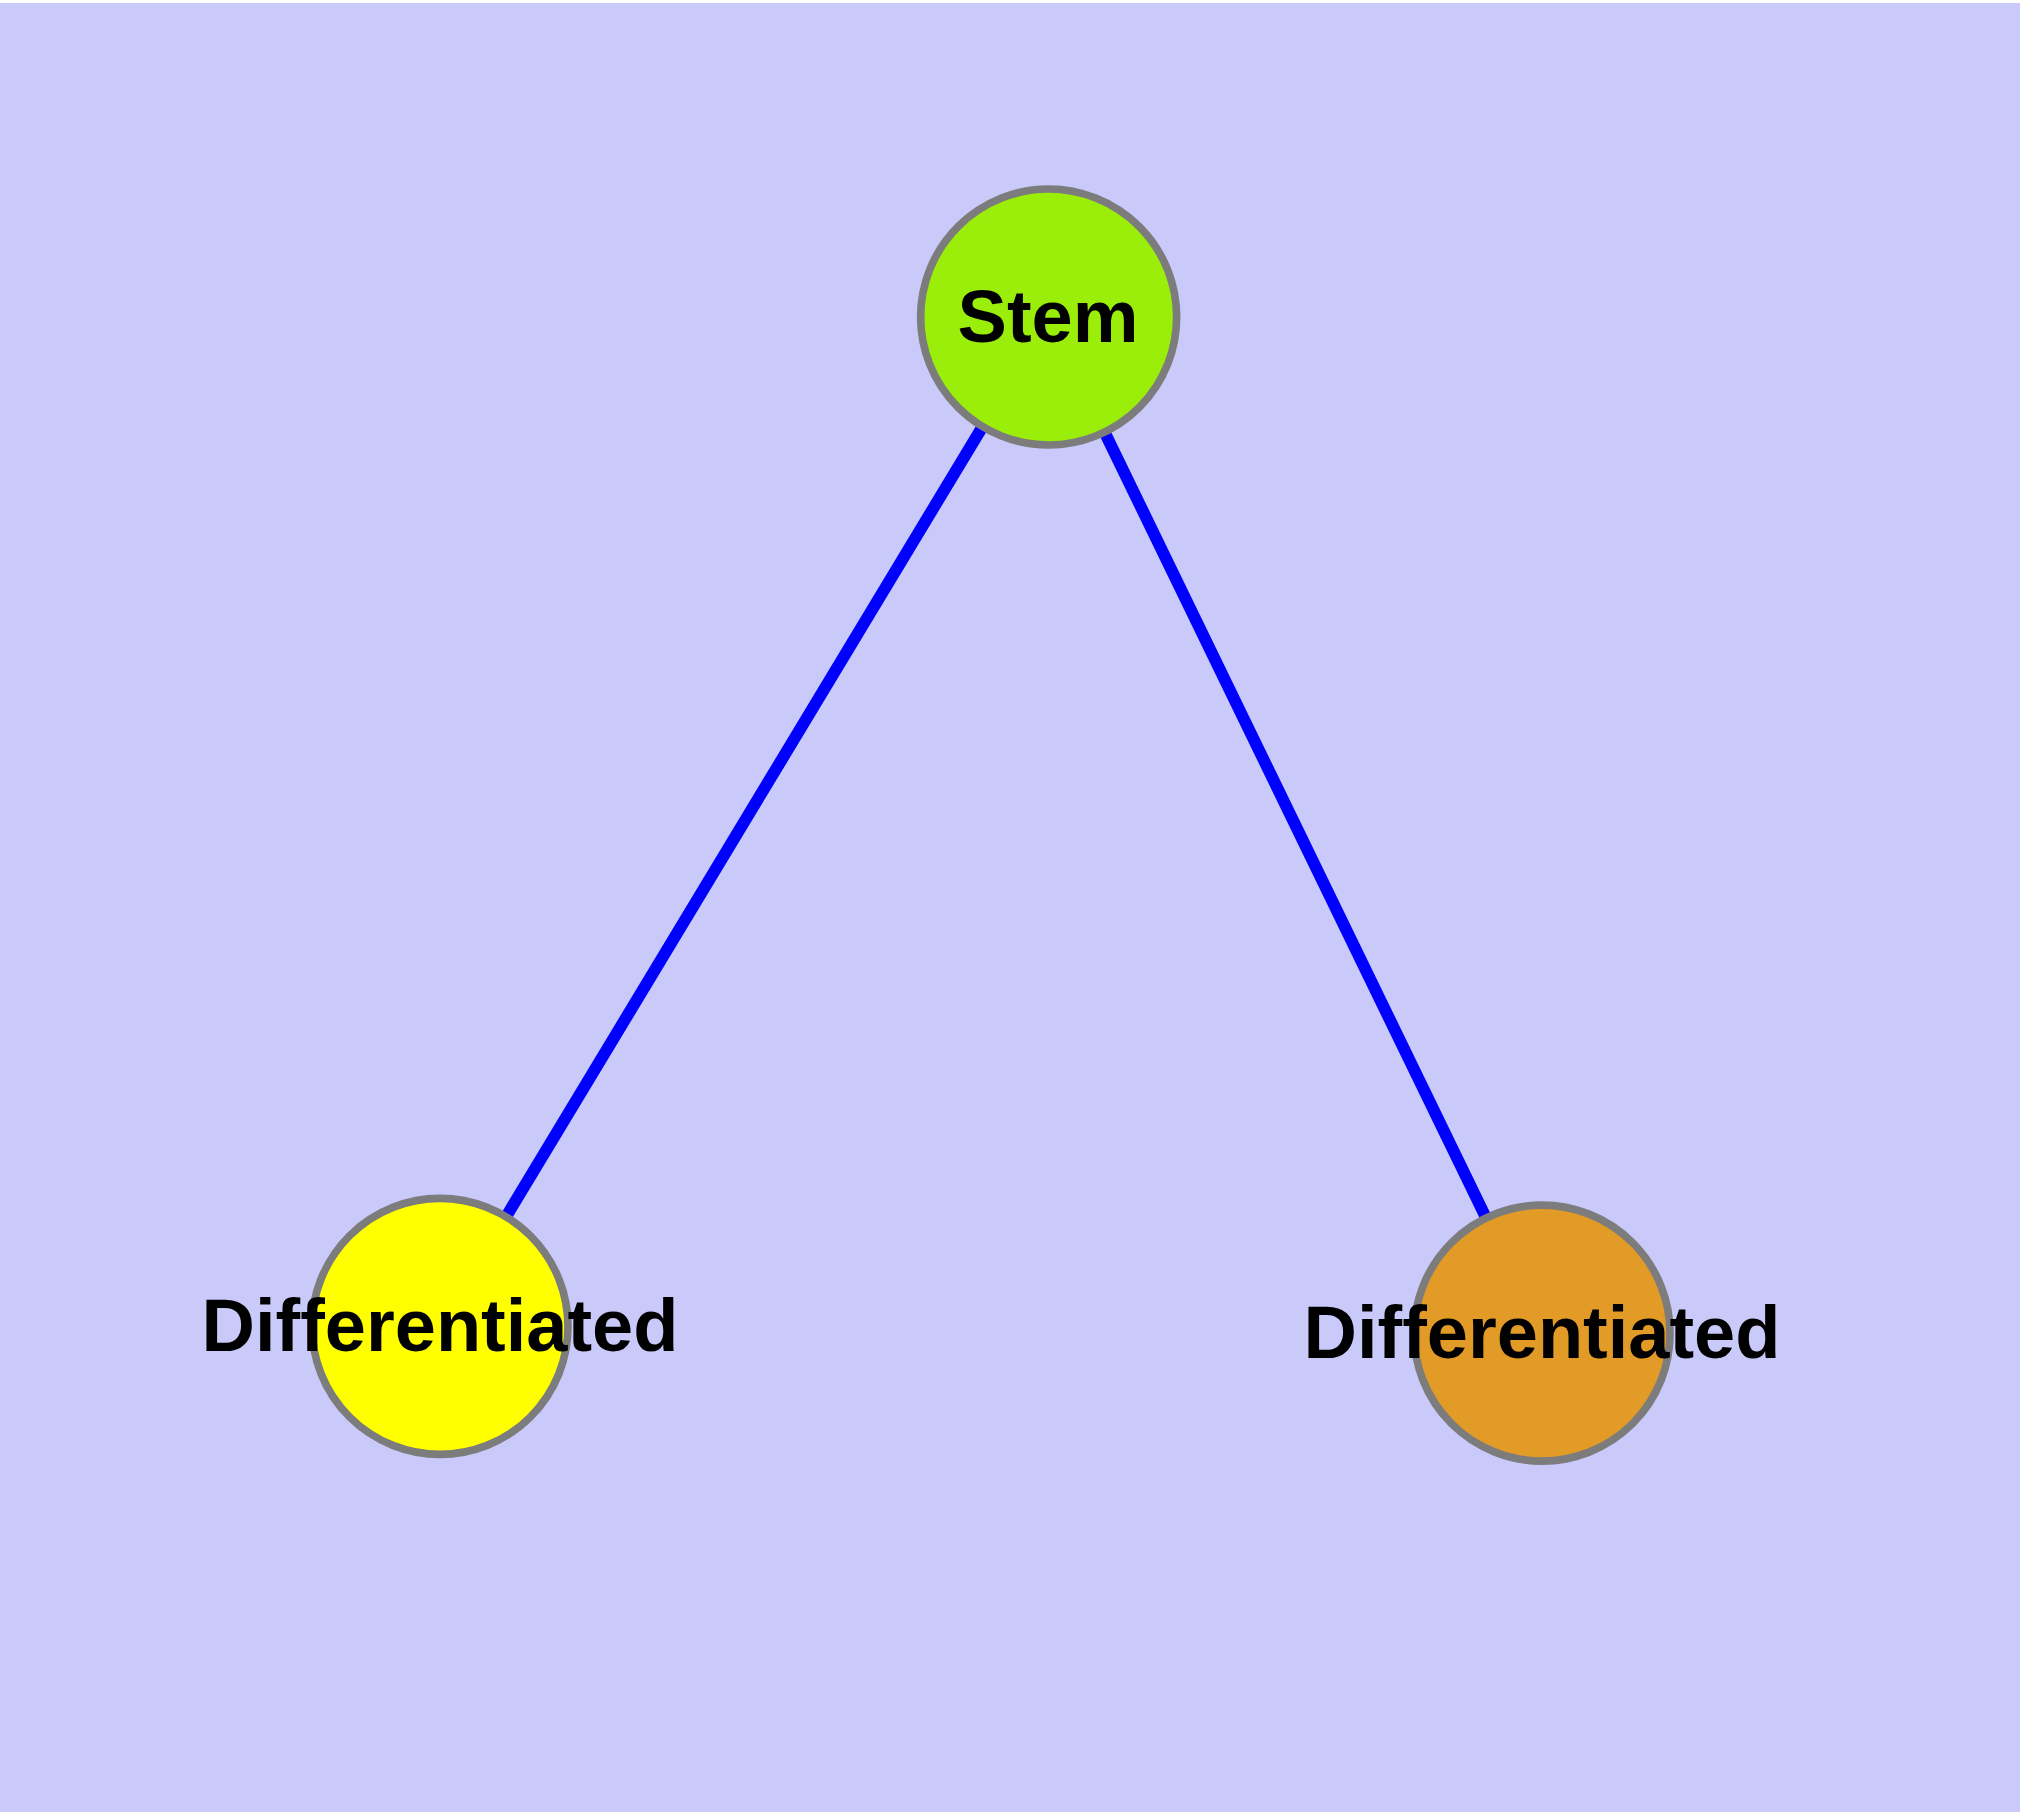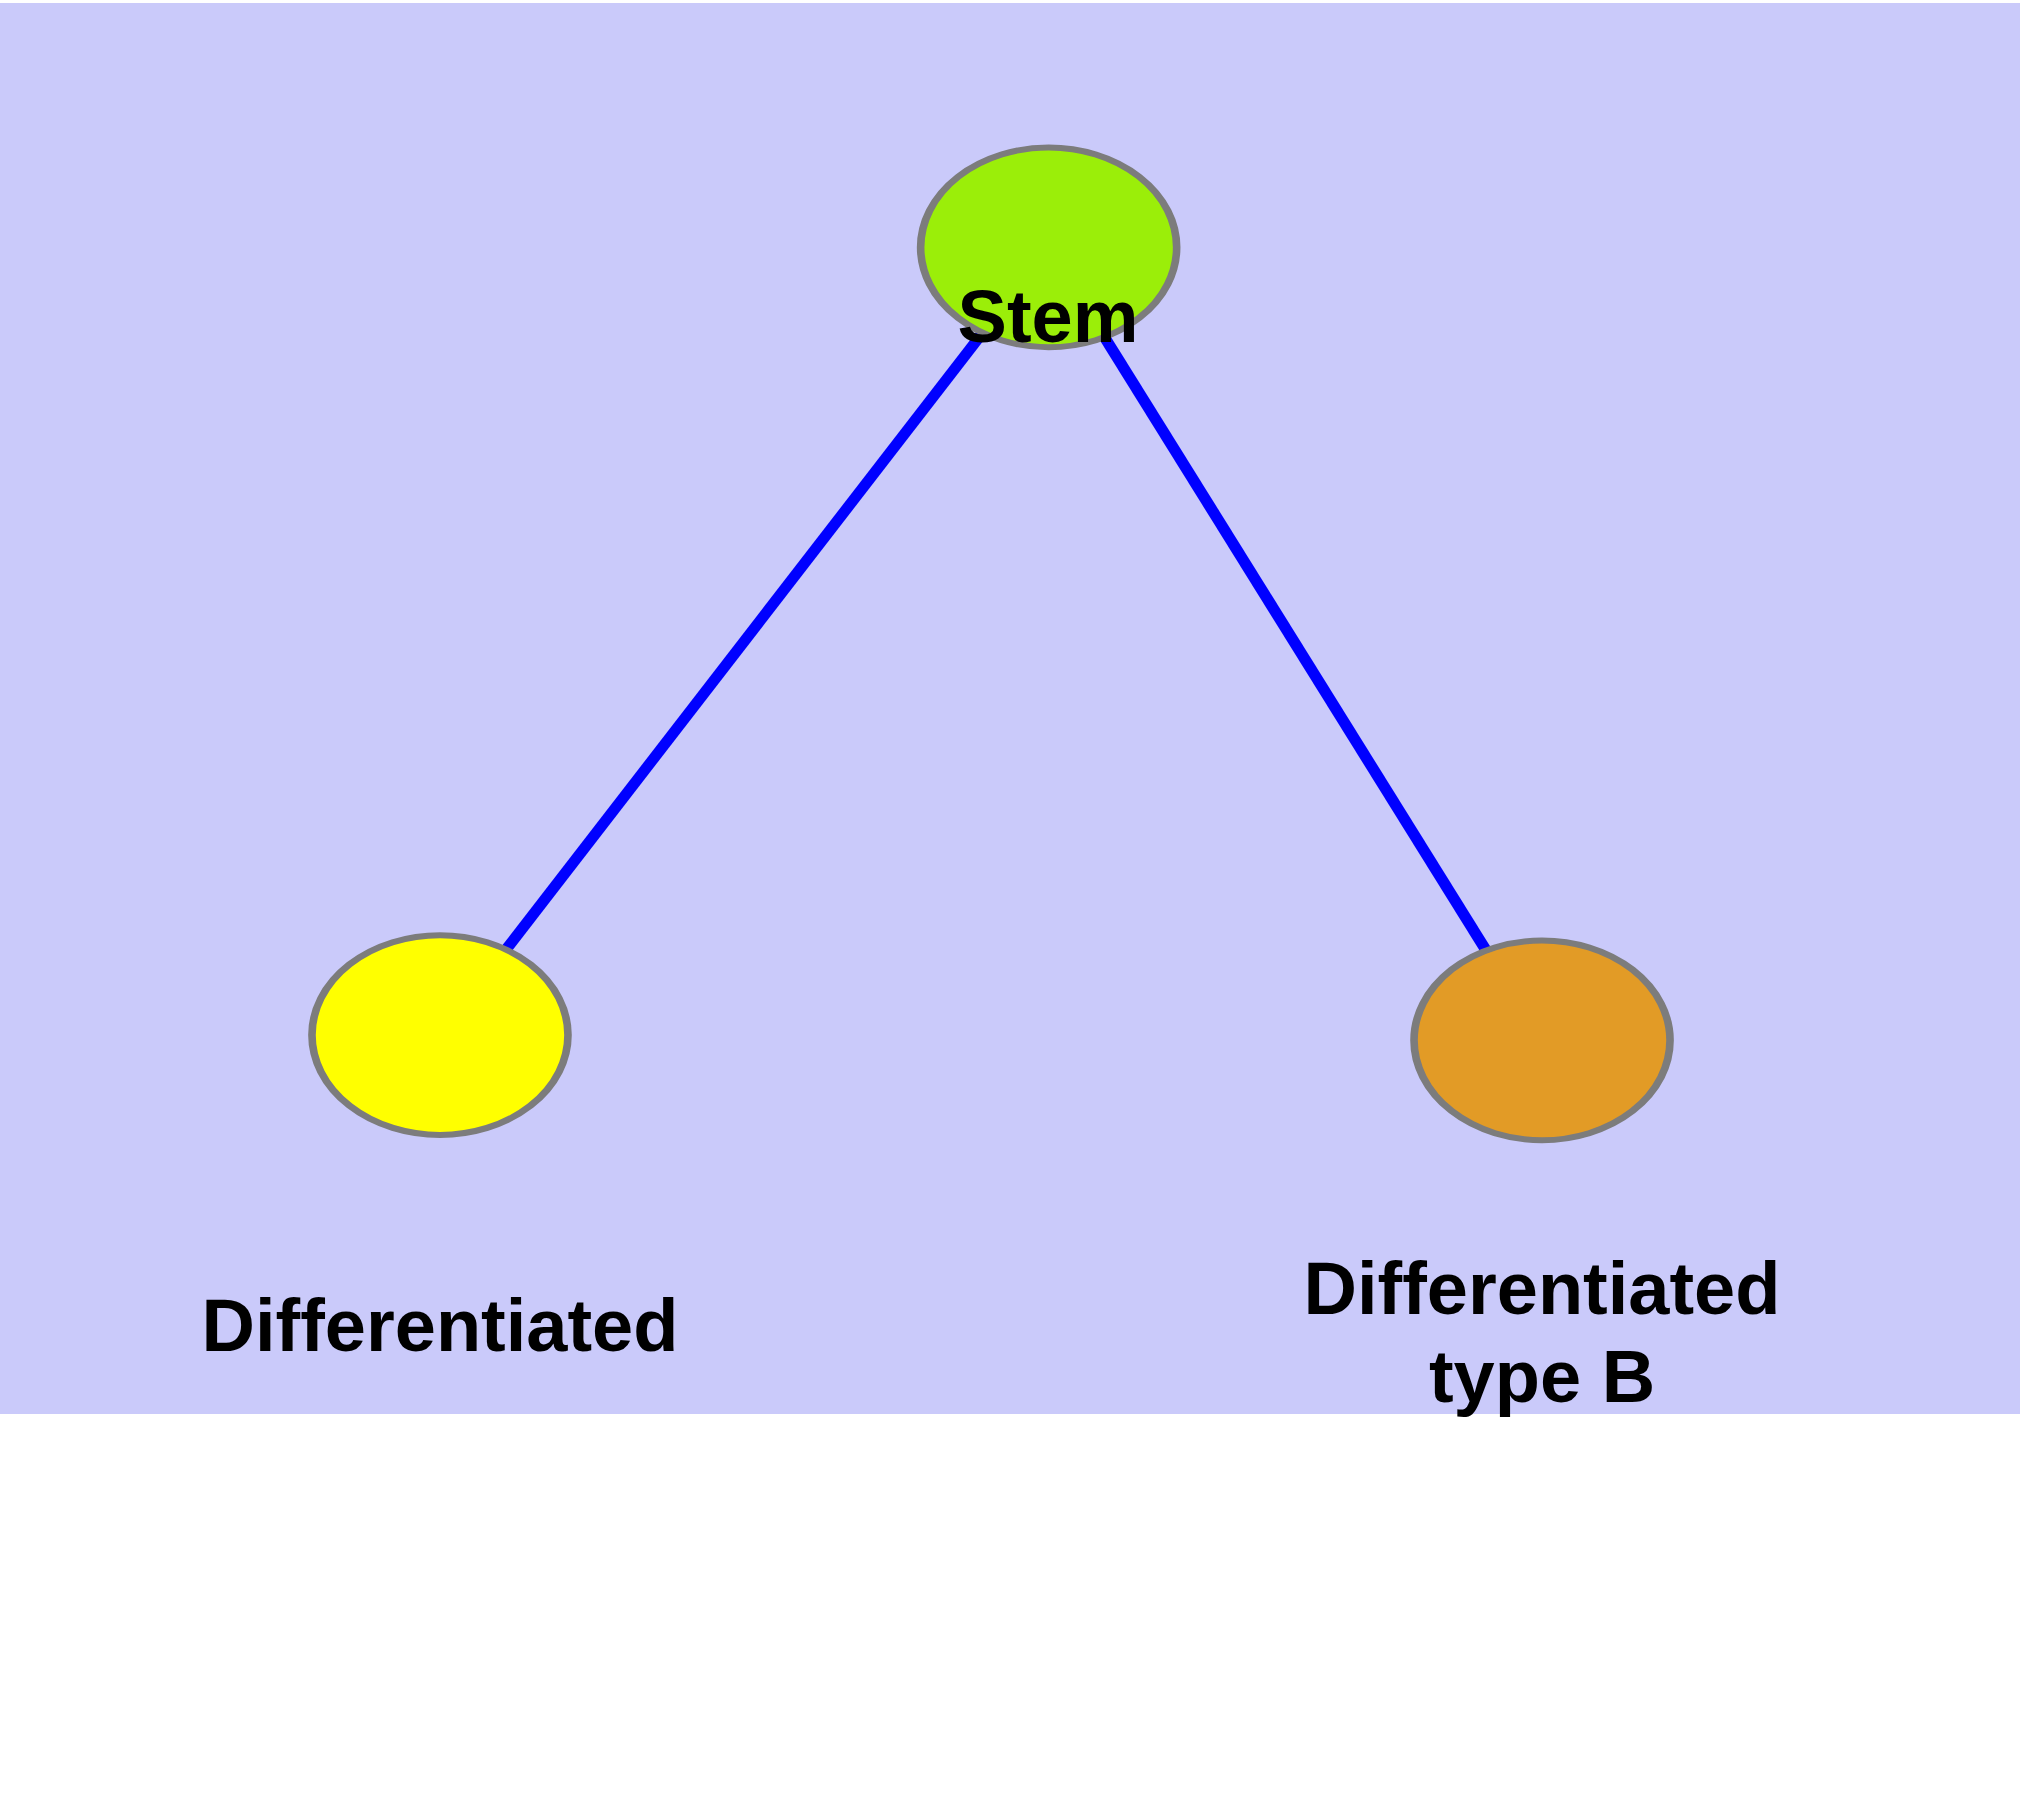--- a/index.html
+++ b/index.html
@@ -12,21 +12,21 @@
     width: 2021px;
     height: 1812px;
     background: #ffffff;
     overflow: hidden;
   }
   .canvas {
     position: absolute;
     left: 0;
     top: 0;
     width: 2021px;
-    height: 1414px;
+    height: 1812px;
   }
   .top-margin {
     position: absolute;
     left: 0;
     top: 0;
     width: 100%;
     height: 3.4px;
     background: #ffffff;
     z-index: 3;
   }
@@ -74,17 +74,16 @@
     <div class="node-label" style="left: 1048px; top: 317px; color: rgb(0, 0, 0);">
       <span>Stem</span>
     </div>
 
     <div class="node-label" style="left: 440px; top: 1326px; color: rgb(0, 0, 0);">
       <span>Differentiated</span>
     </div>
 
     <div class="node-label" style="left: 1542px; top: 1333px; color: rgb(0, 0, 0);">
       <span>Differentiated</span>
-      <span>type B</span>
     </div>
   </div>
 </div>
 
 
 </body></html>

